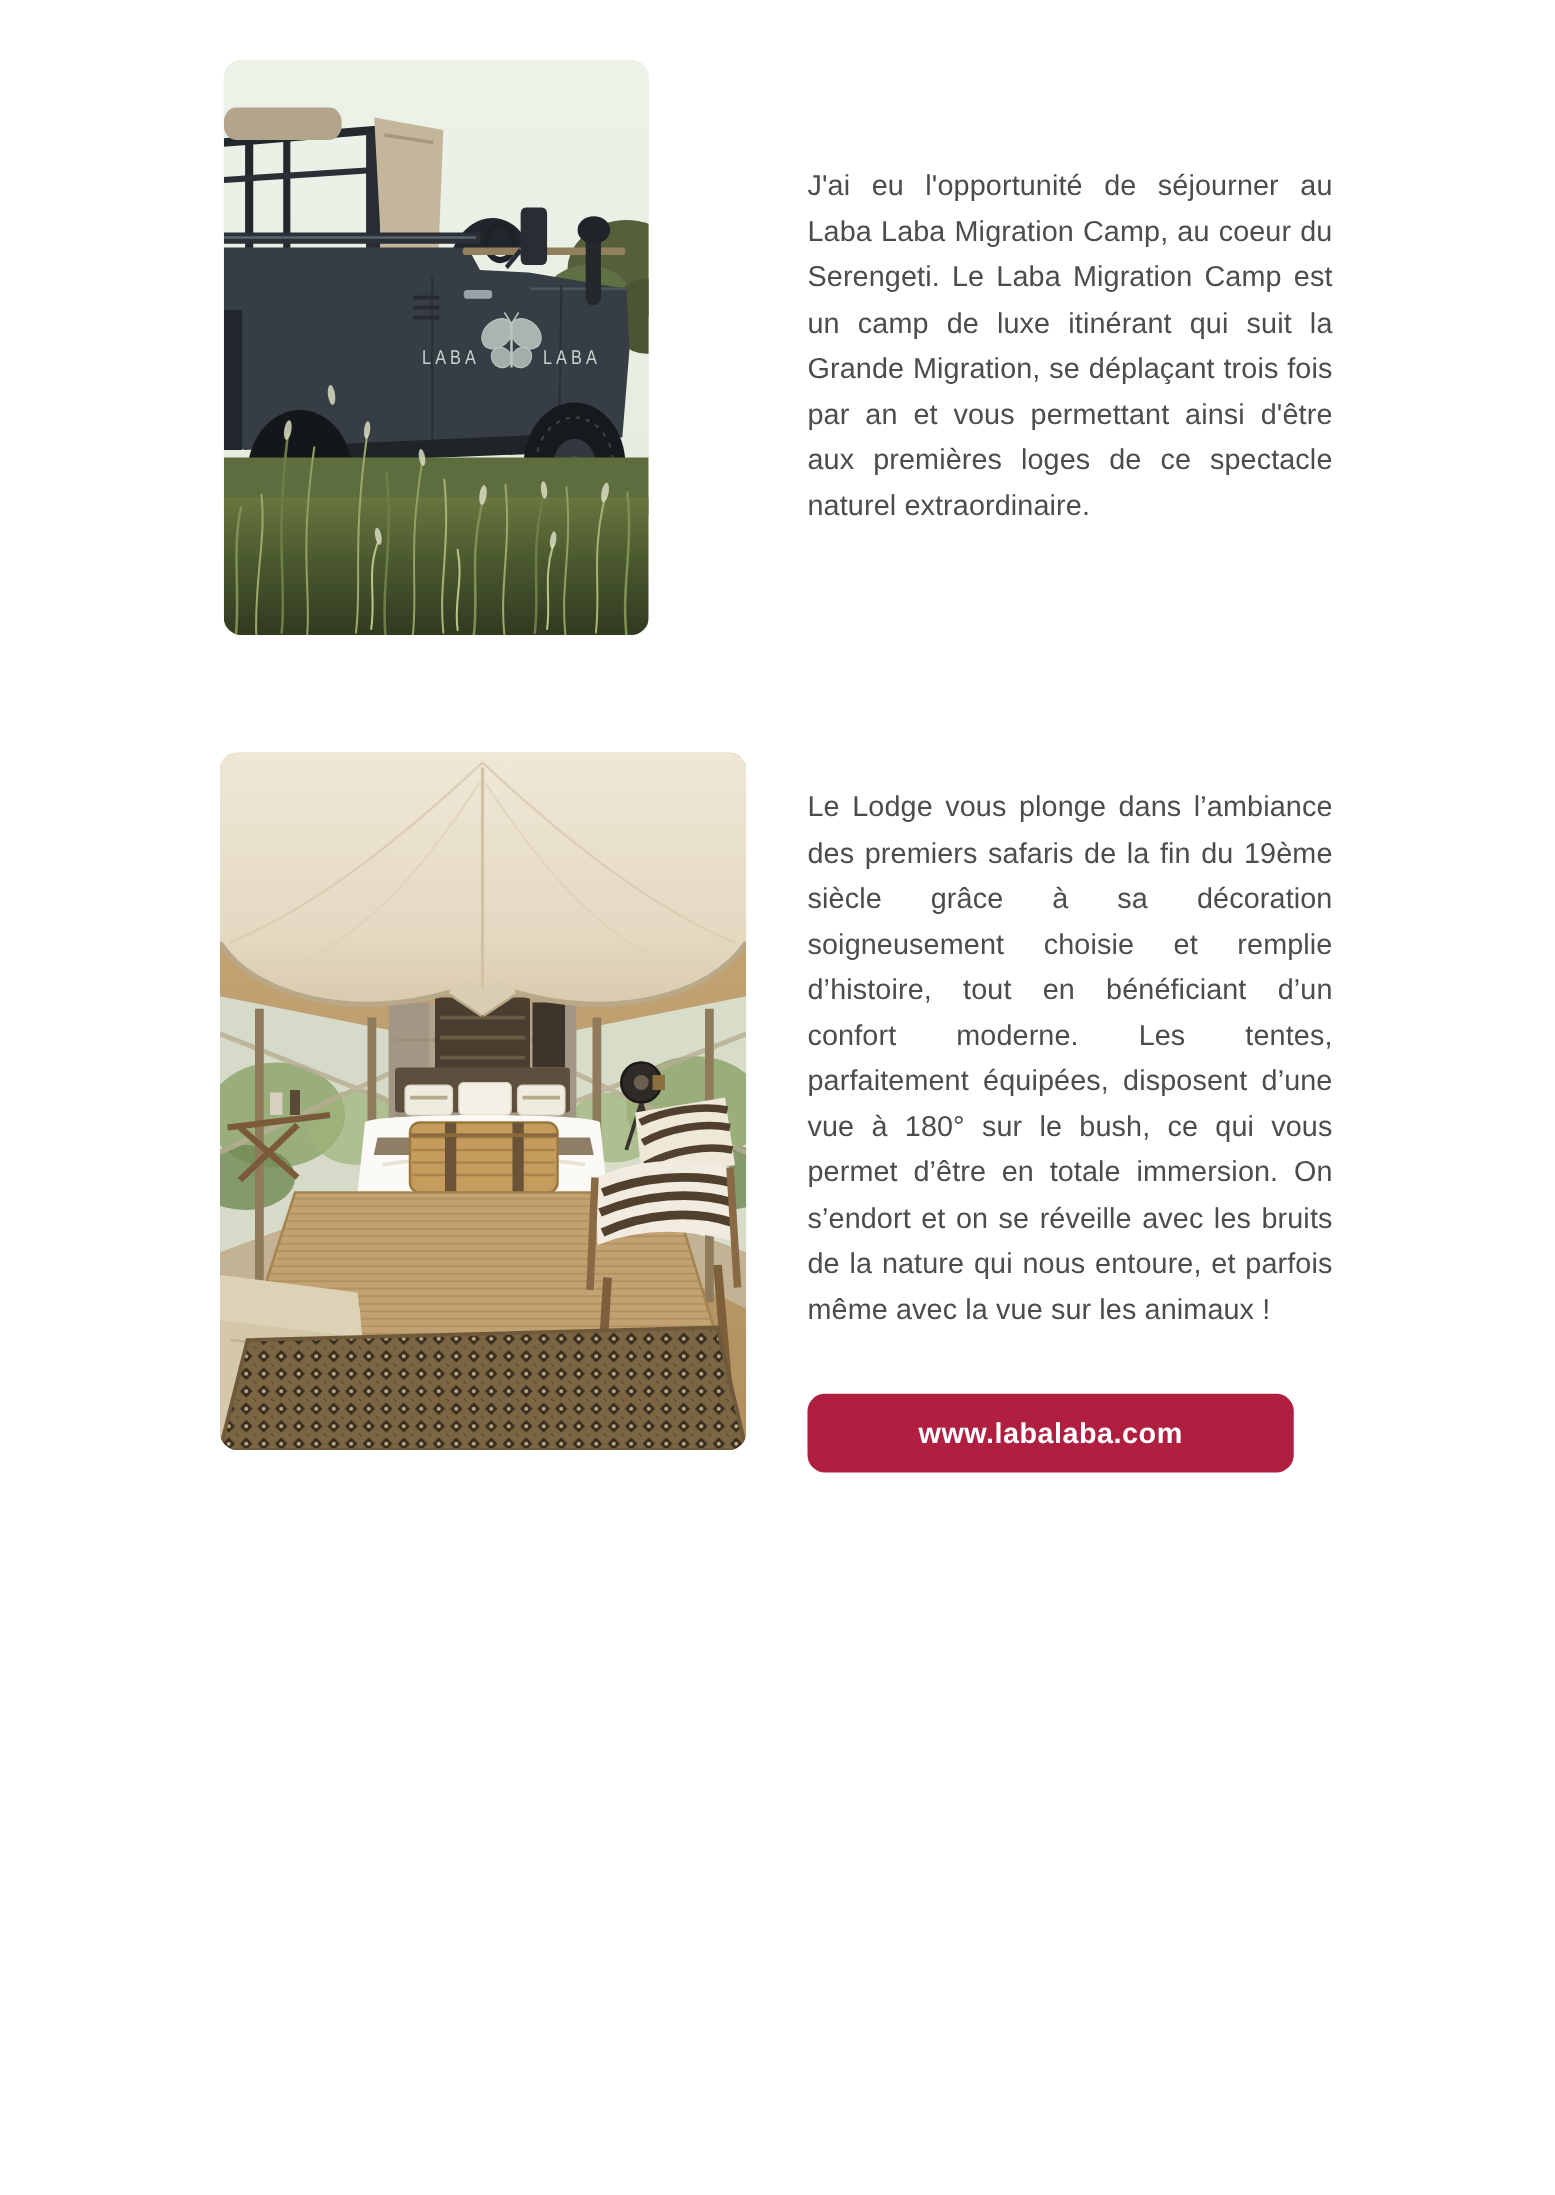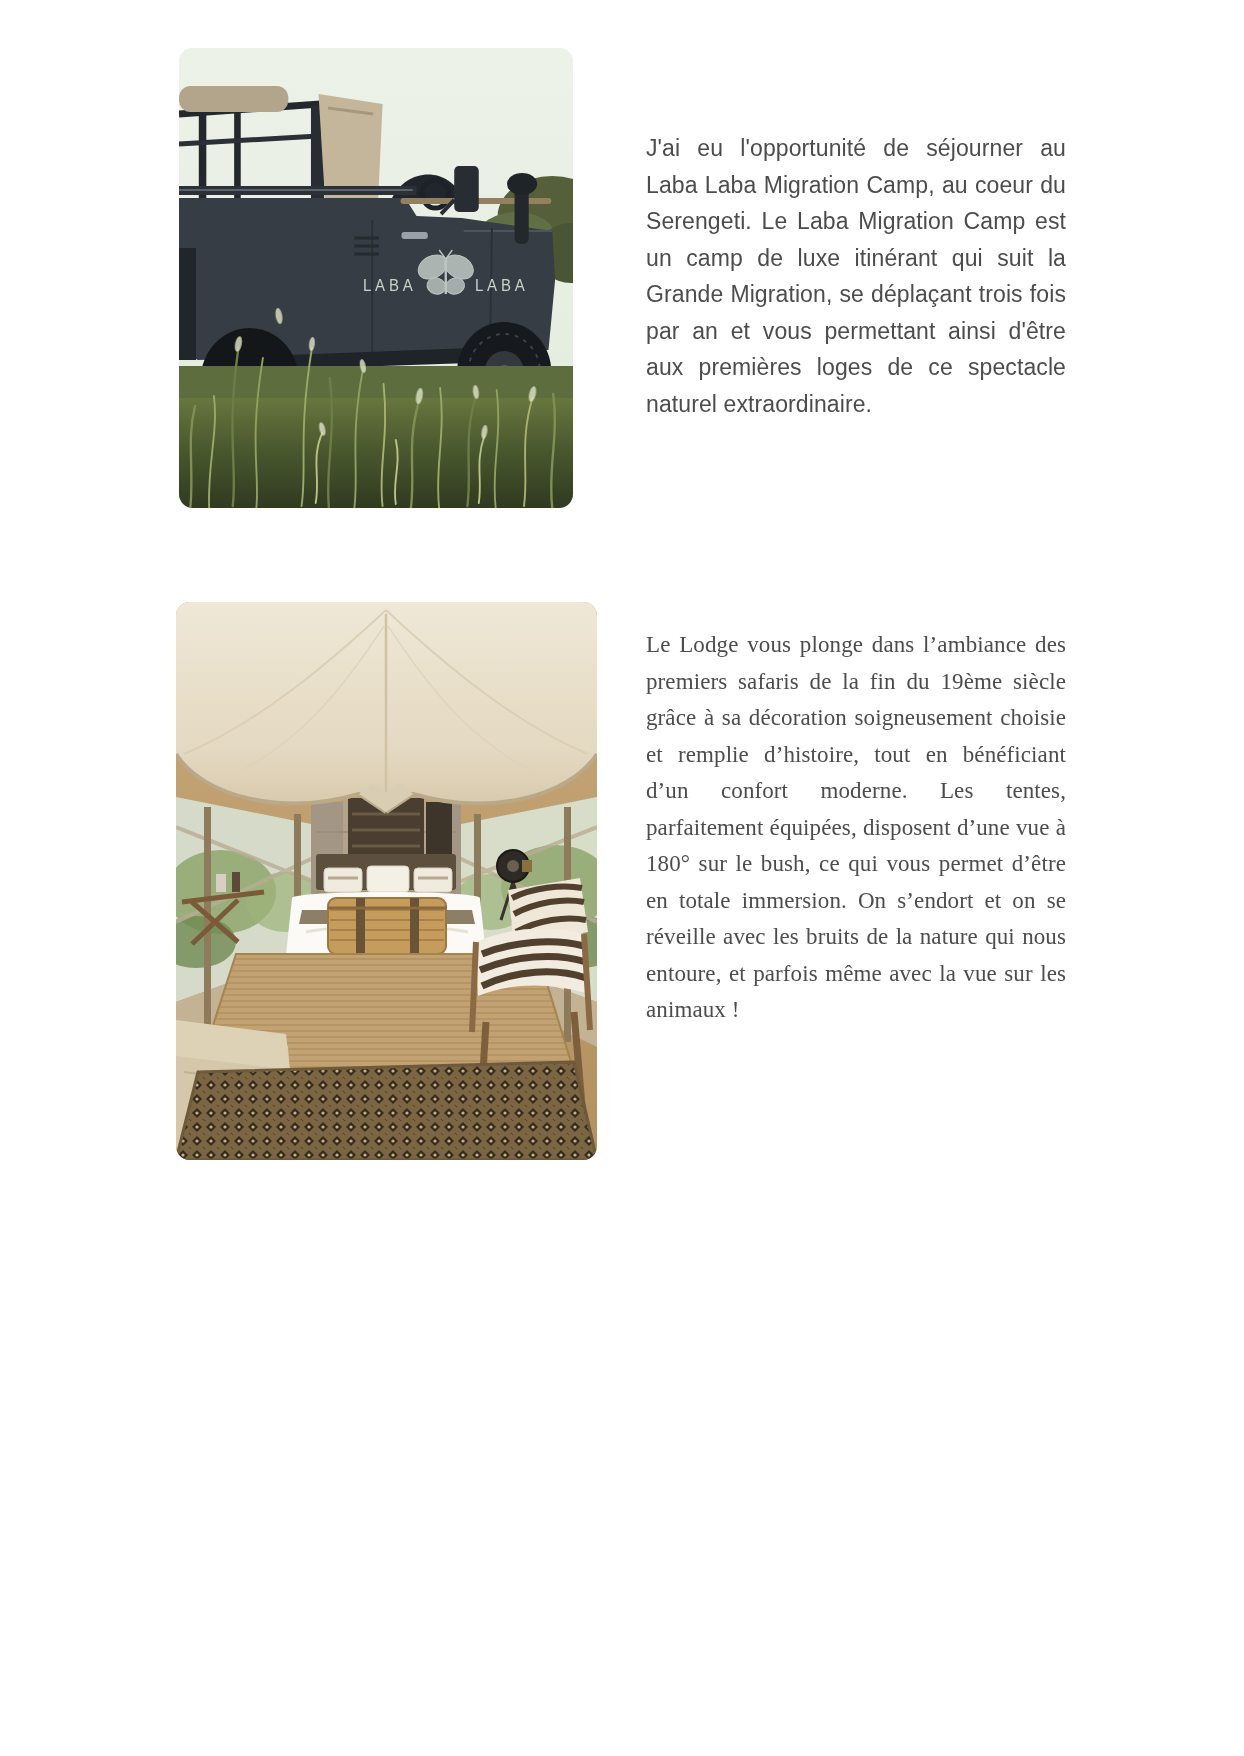--- a/index.html
+++ b/index.html
@@ -11,34 +11,34 @@
     font-family:"Liberation Sans","DejaVu Sans",sans-serif;
     overflow:hidden;
   }
   .photo-card{
     position:absolute;
     border-radius:14px;
     overflow:hidden;
     background:#e9efe5;
   }
   .photo-card svg{display:block;width:100%;height:100%;}
-  .photo-vehicle{left:179px;top:48px;width:394px;height:460px;}
+  .photo-vehicle{left:179px;top:48px;width:340px;height:460px;}
   .photo-tent{left:176px;top:602px;width:421px;height:558px;}
   .para{
     position:absolute;
     left:646px;
     width:420px;
     color:#4c4c4c;
     font-size:23px;
     line-height:36.5px;
     text-align:justify;
     letter-spacing:0.1px;
   }
   .para-1{top:107px;}
-  .para-2{top:604px;font-family:Liberation Serif, serif;}
+  .para-2{top:604px;}
   .cta-button{
     position:absolute;
     left:646px;top:1115px;
     width:389px;height:63px;
     background:#b01f40;
     border:none;
     border-radius:14px;
     color:#ffffff;
     font-family:"Liberation Sans","DejaVu Sans",sans-serif;
     font-size:23px;
@@ -297,14 +297,17 @@
         <path d="M0,418 L110,432 L114,468 L0,454 Z" fill="#ddd1b6"></path>
         <path d="M8,470 C40,474 80,478 112,480" stroke="#bfb194" stroke-width="2" fill="none"></path>
       </g>
 
       <polygon points="22,470 398,460 421,558 0,558" fill="url(#rugPat)" stroke="#6e5a3a" stroke-width="3"></polygon>
     </svg>
   </div>
 
   <p class="para para-2">Le Lodge vous plonge dans l’ambiance des premiers safaris de la fin du 19ème siècle grâce à sa décoration soigneusement choisie et remplie d’histoire, tout en bénéficiant d’un confort moderne. Les tentes, parfaitement équipées, disposent d’une vue à 180° sur le bush, ce qui vous permet d’être en totale immersion. On s’endort et on se réveille avec les bruits de la nature qui nous entoure, et parfois même avec la vue sur les animaux !</p>
 
+  <button class="cta-button">
+    <span>www.labalaba.com</span>
+  </button>
 
 </div>
 
 </body></html>

